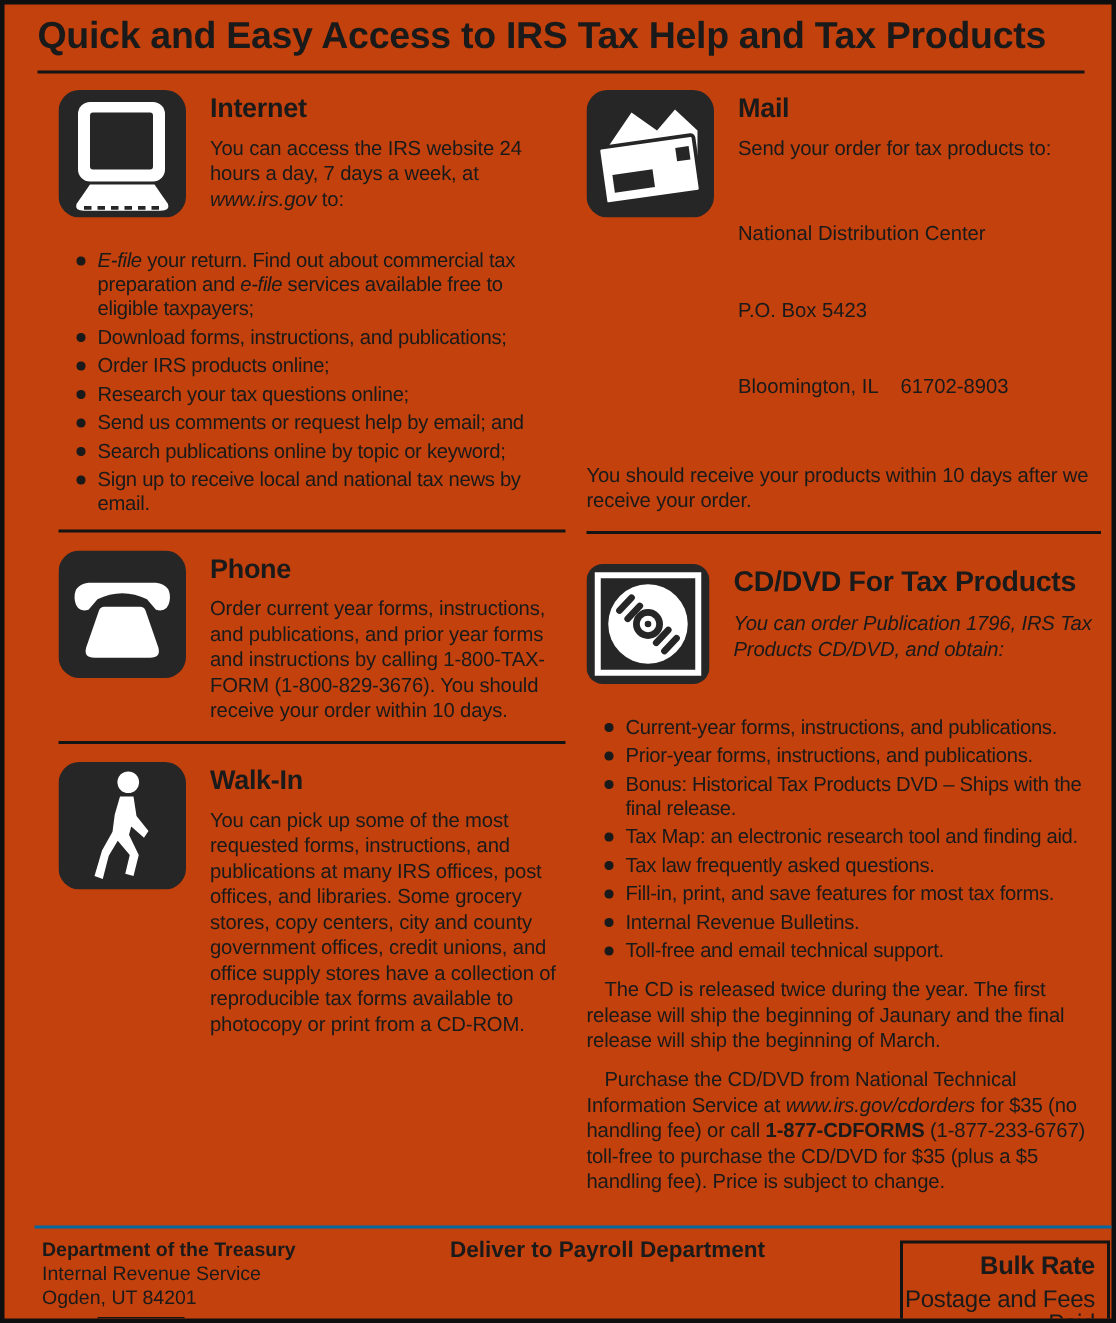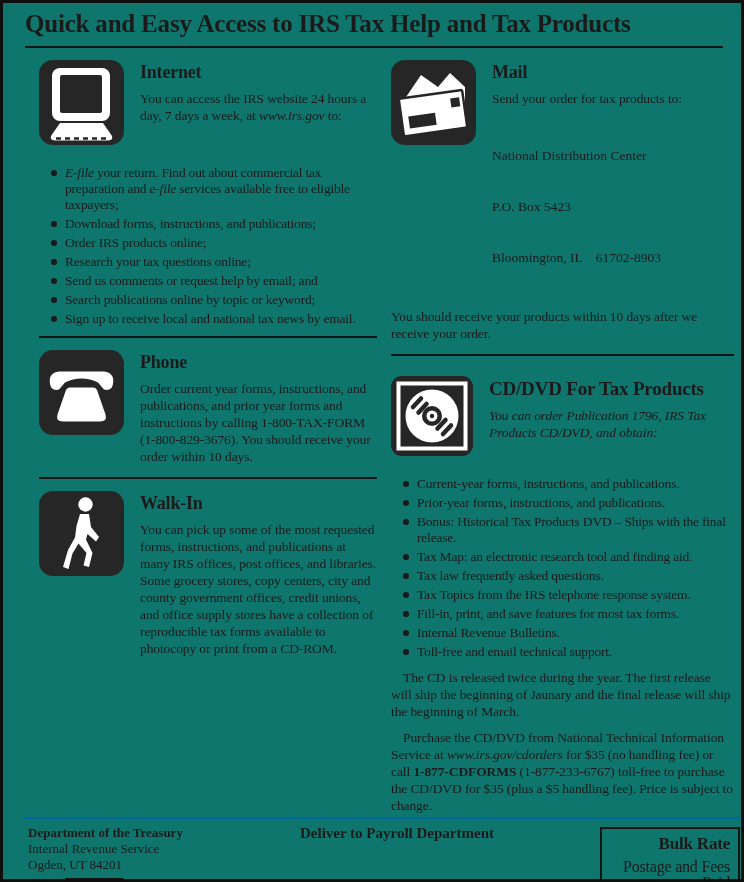--- a/index.html
+++ b/index.html
@@ -1,19 +1,19 @@
 <!DOCTYPE html>
 <html><head>
 <meta charset="utf-8">
 <style>
   html,body { margin:0; padding:0; background:#ffffff; }
   .page {
     position:relative; width:744px; height:882px; box-sizing:border-box;
-    background:#0f766e; border:3px solid #0f0f0f; overflow:hidden;
-    font-family:Liberation Serif, serif; color:#1a1a1a;
+    background:#c2410c; border:3px solid #0f0f0f; overflow:hidden;
+    font-family:Liberation Sans, sans-serif; color:#1a1a1a;
   }
   .title {
     position:absolute; top:7px; left:22px; width:698px;
     font-size:25px; font-weight:bold; letter-spacing:-0.2px;
     padding-bottom:8px; border-bottom:2px solid #141414; white-space:nowrap;
   }
   .col { position:absolute; top:57px; }
   .col-left  { left:36px;  width:338px; }
   .col-right { left:388px; width:343px; }
 
@@ -177,21 +177,20 @@
         <p class="i">You can order Publication 1796, IRS Tax Products CD/DVD, and obtain:</p>
       </div>
     </div>
 
     <ul class="blt">
       <li>Current-year forms, instructions, and publications.</li>
       <li>Prior-year forms, instructions, and publications.</li>
       <li>Bonus: Historical Tax Products DVD – Ships with the final release.</li>
       <li>Tax Map: an electronic research tool and finding aid.</li>
       <li>Tax law frequently asked questions.</li>
-      <li>Tax Topics from the IRS telephone response system.</li>
       <li>Fill-in, print, and save features for most tax forms.</li>
       <li>Internal Revenue Bulletins.</li>
       <li>Toll-free and email technical support.</li>
     </ul>
 
     <p class="indent">The CD is released twice during the year. The first release will ship the beginning of Jaunary and the final release will ship the beginning of March.</p>
     <p class="indent"><span>Purchase the CD/DVD from National Technical Information Service at </span><span class="i">www.irs.gov/cdorders</span><span> for $35 (no handling fee) or call </span><span class="b">1-877-CDFORMS</span><span> (1-877-233-6767) toll-free to purchase the CD/DVD for $35 (plus a $5 handling fee). Price is subject to change.</span></p>
 
   </div>
 

